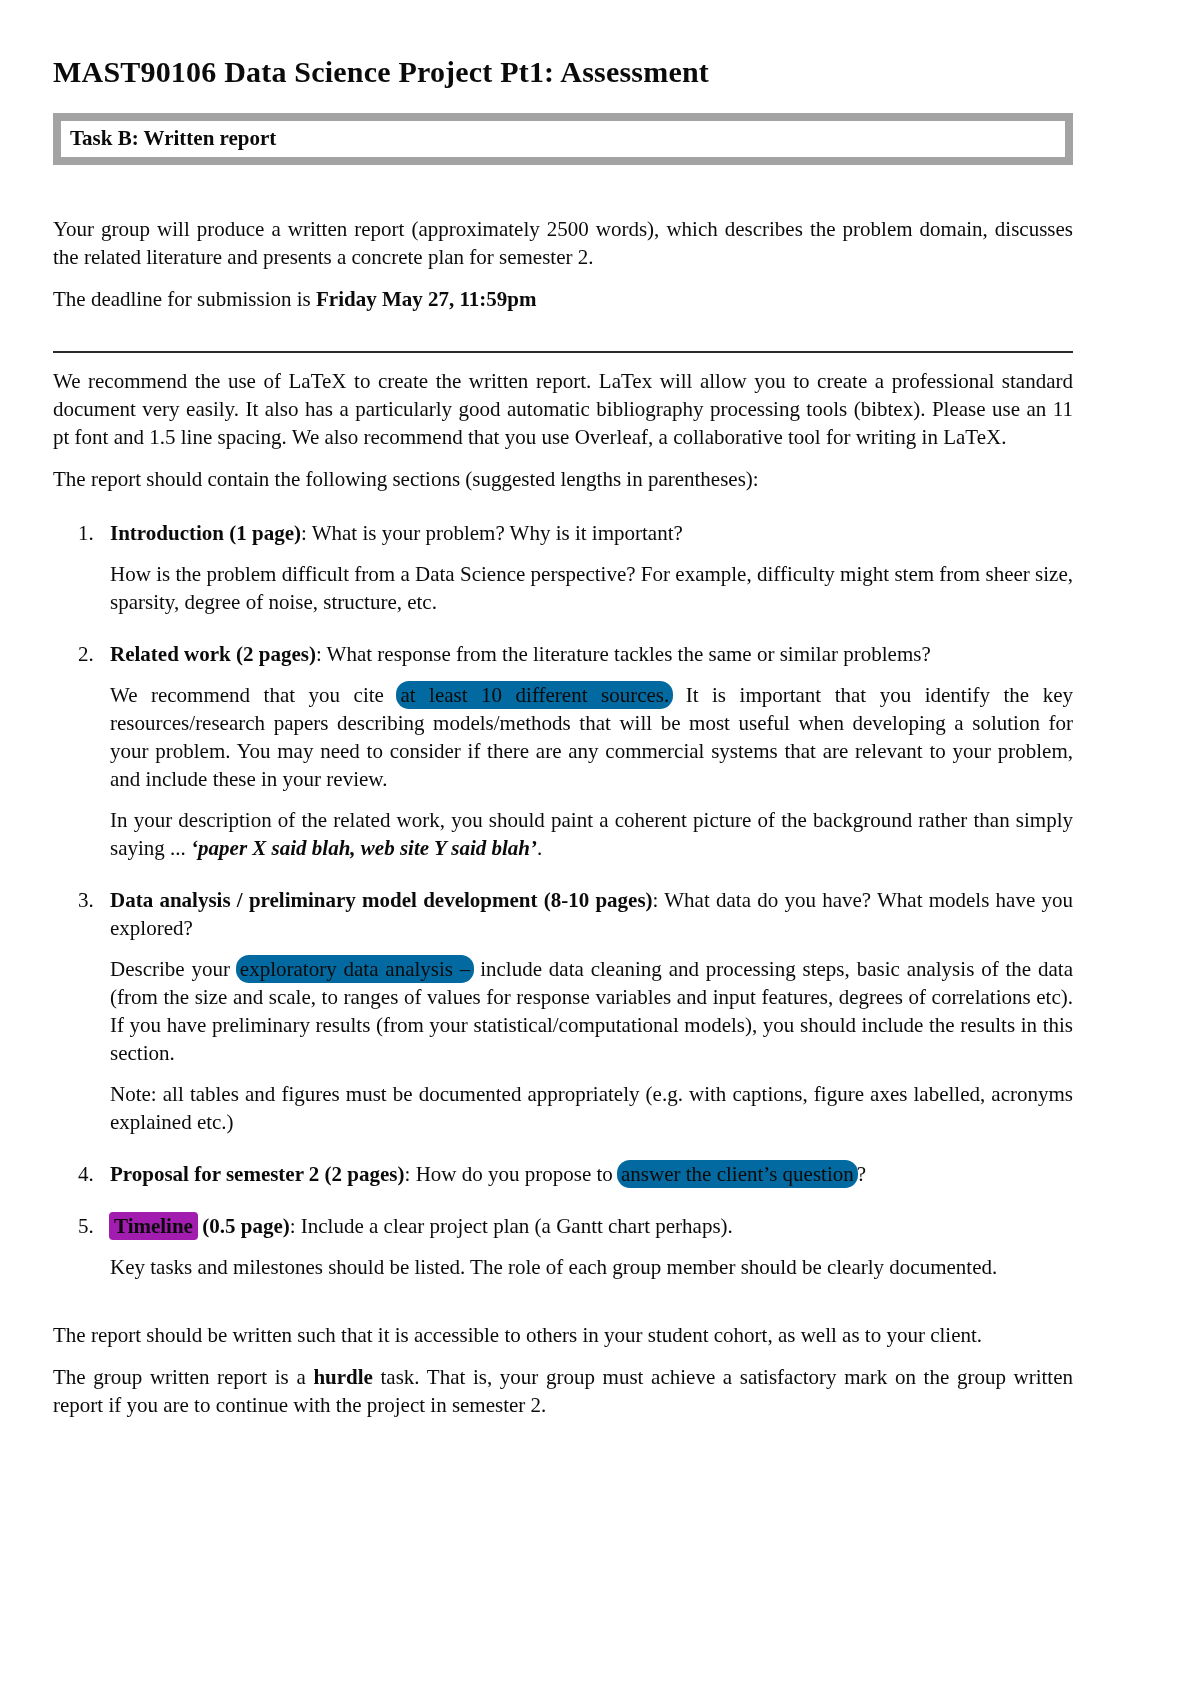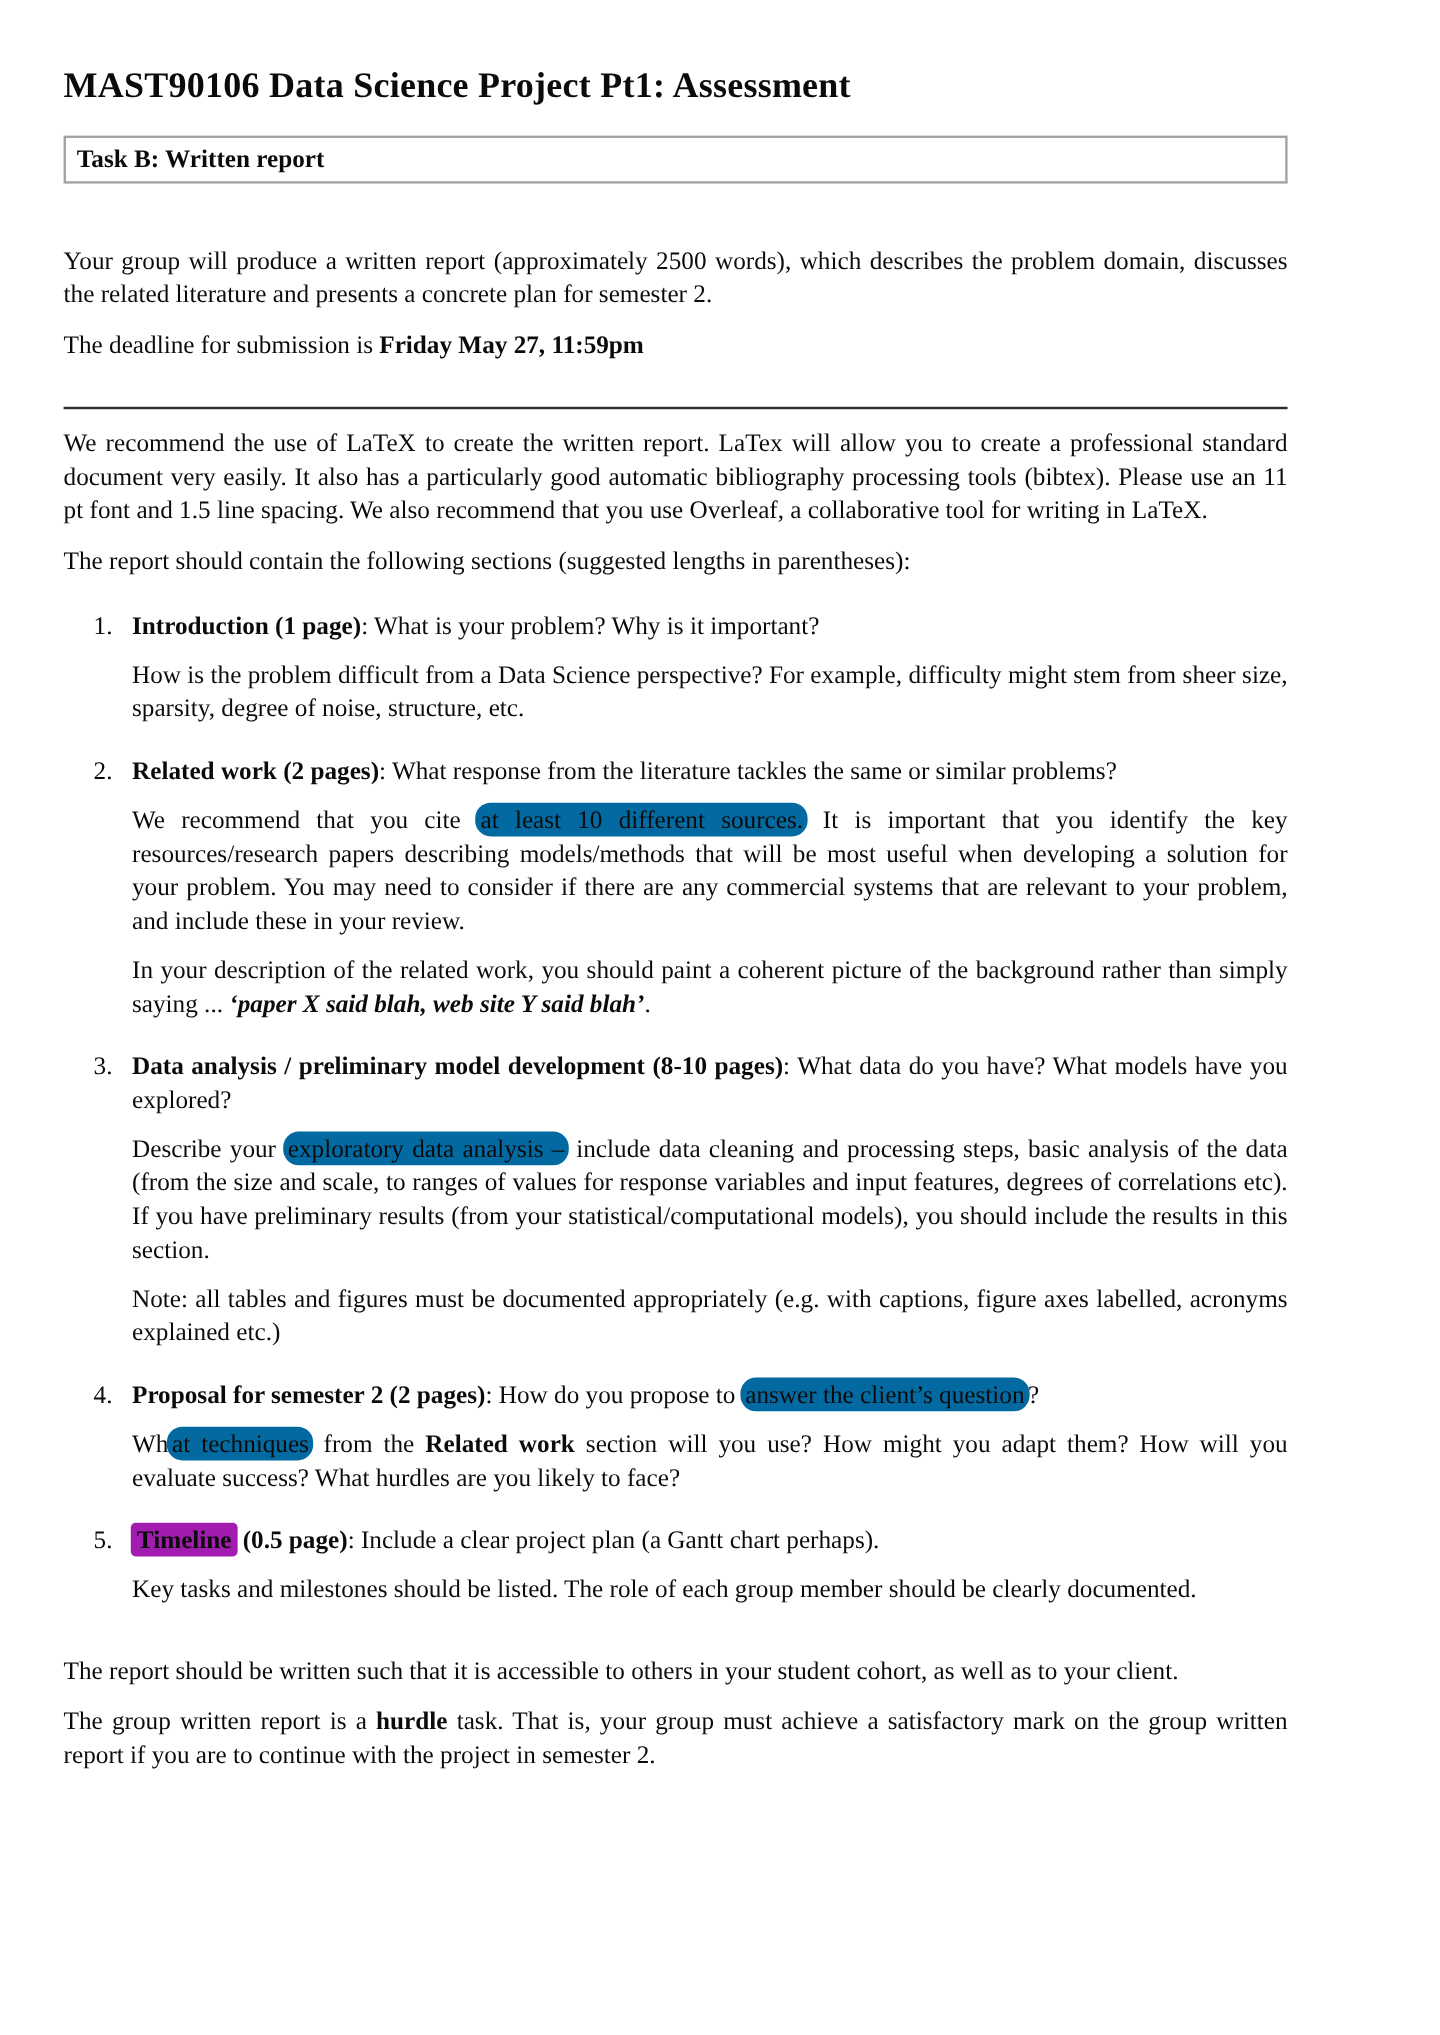--- a/index.html
+++ b/index.html
@@ -19,21 +19,21 @@
     background: #ffffff;
   }
   h1.title {
     font-size: 30px;
     line-height: 35px;
     font-weight: 700;
     margin: 10px 0 24px 0;
     letter-spacing: 0.2px;
   }
   .task-box {
-    border: 2px solid #a3a3a3;
+    border: 8px solid #a3a3a3;
     display: flex;
     justify-content: space-between;
     align-items: baseline;
     padding: 3px 9px 5px 9px;
     box-sizing: border-box;
   }
   .task-box .tb-left { font-weight: 700; }
   .task-box .tb-right { font-weight: 400; }
   p.para {
     margin: 14px 0 0 0;
@@ -115,21 +115,20 @@
       </li>
       <li class="item">
         <span class="num">3.</span>
         <p class="para head"><span class="seg-bold">Data analysis / preliminary model development (8-10 pages)</span><span>: What data do you have? What models have you explored?</span></p>
         <p class="para sub"><span>Describe your </span><span class="seg-highlight">exploratory data analysis –</span><span> include data cleaning and processing steps, basic analysis of the data (from the size and scale, to ranges of values for response variables and input features, degrees of correlations etc). If you have preliminary results (from your statistical/computational models), you should include the results in this section.</span></p>
         <p class="para sub"><span>Note: all tables and figures must be documented appropriately (e.g. with captions, figure axes labelled, acronyms explained etc.)</span></p>
       </li>
       <li class="item">
         <span class="num">4.</span>
         <p class="para head"><span class="seg-bold">Proposal for semester 2 (2 pages)</span><span>: How do you propose to </span><span class="seg-highlight">answer the client’s question</span><span>?</span></p>
-        <p class="para sub"><span>Wh</span><span class="seg-highlight">at techniques</span><span> from the </span><span class="seg-bold">Related work</span><span> section will you use? How might you adapt them? How will you evaluate success? What hurdles are you likely to face?</span></p>
       </li>
       <li class="item">
         <span class="num">5.</span>
         <p class="para head"><span class="seg-bold-highlight">Timeline</span><span class="seg-bold"> (0.5 page)</span><span>: Include a clear project plan (a Gantt chart perhaps).</span></p>
         <p class="para sub"><span>Key tasks and milestones should be listed. The role of each group member should be clearly documented.</span></p>
       </li>
     </ol>
 
   <p class="para mt-md"><span>The report should be written such that it is accessible to others in your student cohort, as well as to your client.</span></p>
 

